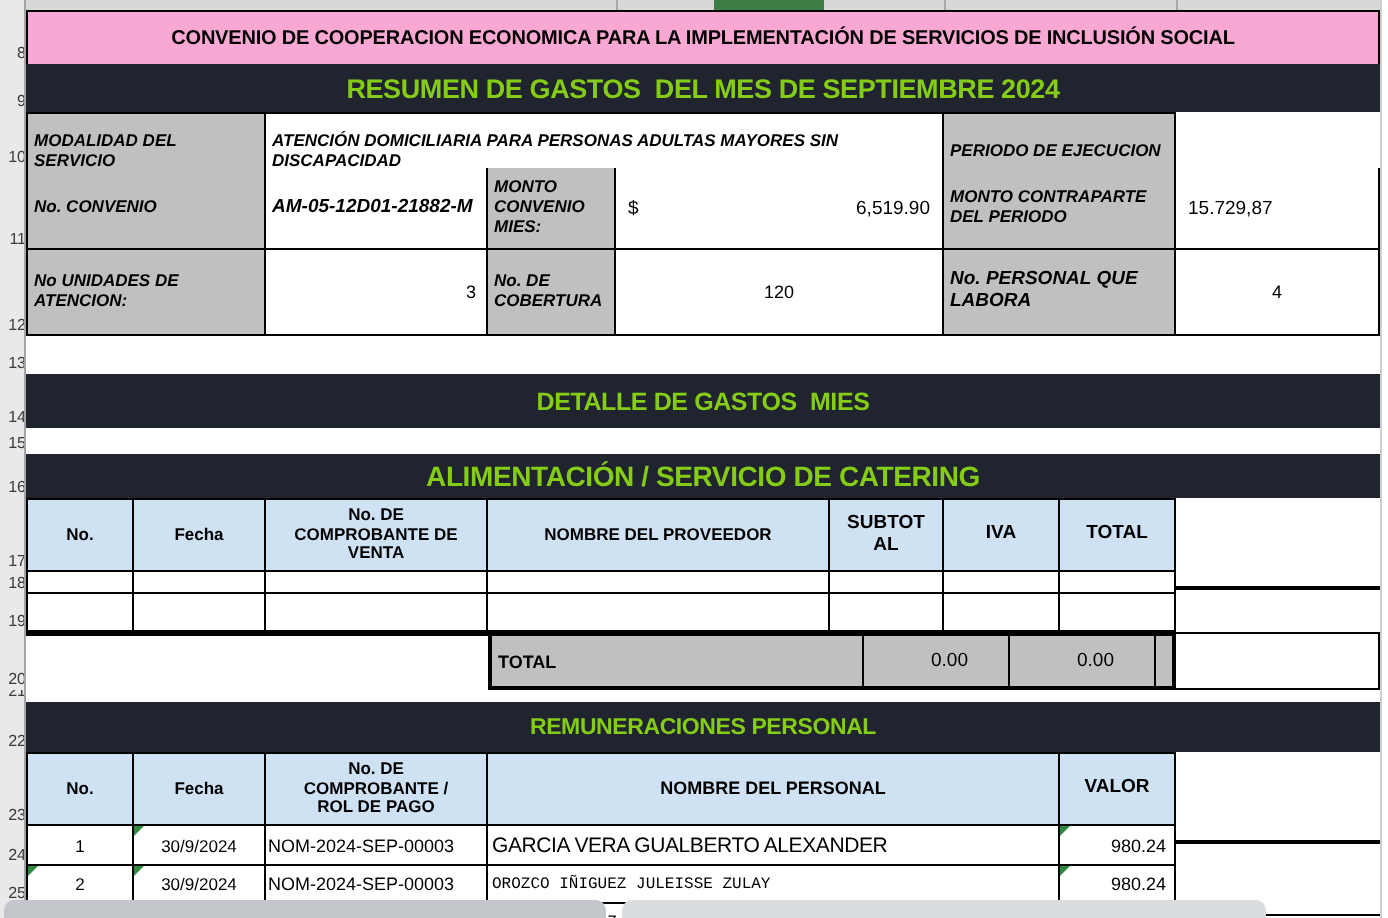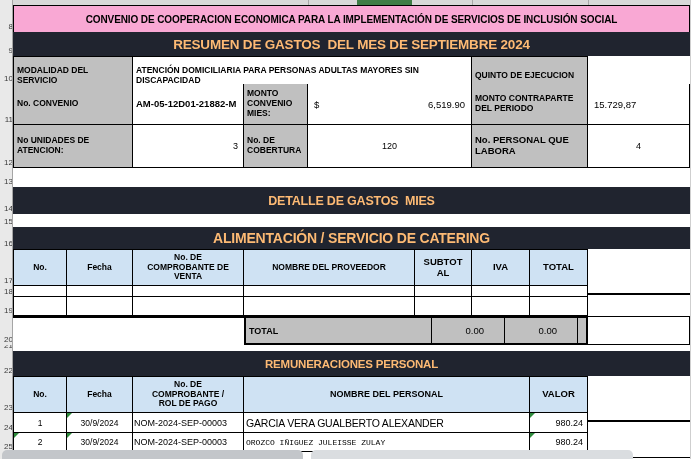--- a/index.html
+++ b/index.html
@@ -10,23 +10,23 @@
   .rh{width:13px;flex:none;background:#e9e9e9;border-right:1px solid #a5a5a5;
       font-size:8px;color:#3a3a3a;display:flex;align-items:flex-end;overflow:hidden;box-sizing:border-box;}
   .rh span{display:block;width:24px;margin-left:-11px;text-align:right;padding-right:2px;flex:none;line-height:1.2;}
   .cell{box-sizing:border-box;position:relative;border-right:1px solid #000;border-bottom:1px solid #000;
         overflow:hidden;display:flex;align-items:center;background:#fff;}
   .bl{border-left:1px solid #000;}
   .bt{border-top:1px solid #000;}
   .gray{background:var(--label-fill,#c0c0c0);}
   .blue{background:var(--table-header-fill,#cfe2f3);justify-content:center;text-align:center;
         font-weight:bold;font-size:8.5px;line-height:1.12;}
-  .lab{font-weight:bold;font-size:8.5px;line-height:1.15;padding:19px 3px;}
+  .lab{font-weight:bold;font-size:8.5px;line-height:1.15;padding:19px 3px;font-style:italic;}
   .val{font-size:9px;padding:1px 4px;}
-  .bar{flex:none;width:677px;background:var(--header-bar,#20242f);color:#fdba74;font-weight:bold;
+  .bar{flex:none;width:677px;background:var(--header-bar,#20242f);color:#84cc16;font-weight:bold;
        display:flex;align-items:center;justify-content:center;white-space:pre;letter-spacing:-0.2px;}
   .strip{flex:none;width:677px;background:#d8d8d8;position:relative;}
   .gl{position:absolute;top:0;width:1px;height:100%;background:#a8a8a8;}
   .greencell{position:absolute;top:0;left:344px;width:55px;height:100%;background:var(--green-cell,#3e7d46);}
   .titlecell{flex:none;width:677px;box-sizing:border-box;border:1px solid #000;border-bottom:none;
              display:flex;align-items:center;justify-content:center;font-weight:bold;font-size:10px;
              letter-spacing:-0.1px;background:#f9a8d4;text-align:center;}
   .spacer{flex:none;width:677px;background:transparent;}
   
   .w-lab1{width:120px;flex:none;}
@@ -99,21 +99,21 @@
       </div>
     <div class="bar" style="font-size:13.5px">RESUMEN DE GASTOS  DEL MES DE SEPTIEMBRE 2024</div>
   </div>
 
   <div class="row" style="height:28px">
     <div class="rh">
         <span>10</span>
       </div>
     <div class="cell bl bt gray lab w-lab1">MODALIDAD DEL SERVICIO</div>
     <div class="cell bt lab w-mod">ATENCIÓN DOMICILIARIA PARA PERSONAS ADULTAS MAYORES SIN DISCAPACIDAD</div>
-    <div class="cell bt gray lab w-lab5">QUINTO DE EJECUCION</div>
+    <div class="cell bt gray lab w-lab5">PERIODO DE EJECUCION</div>
   </div>
 
   <div class="row" style="height:41px">
     <div class="rh">
         <span>11</span>
       </div>
     <div class="cell bl gray lab w-lab1">No. CONVENIO</div>
     <div class="cell lab w-v2" style="font-size:9.5px">AM-05-12D01-21882-M</div>
     <div class="cell gray lab w-lab3">MONTO CONVENIO MIES:</div>
     <div class="cell val money w-v4">

